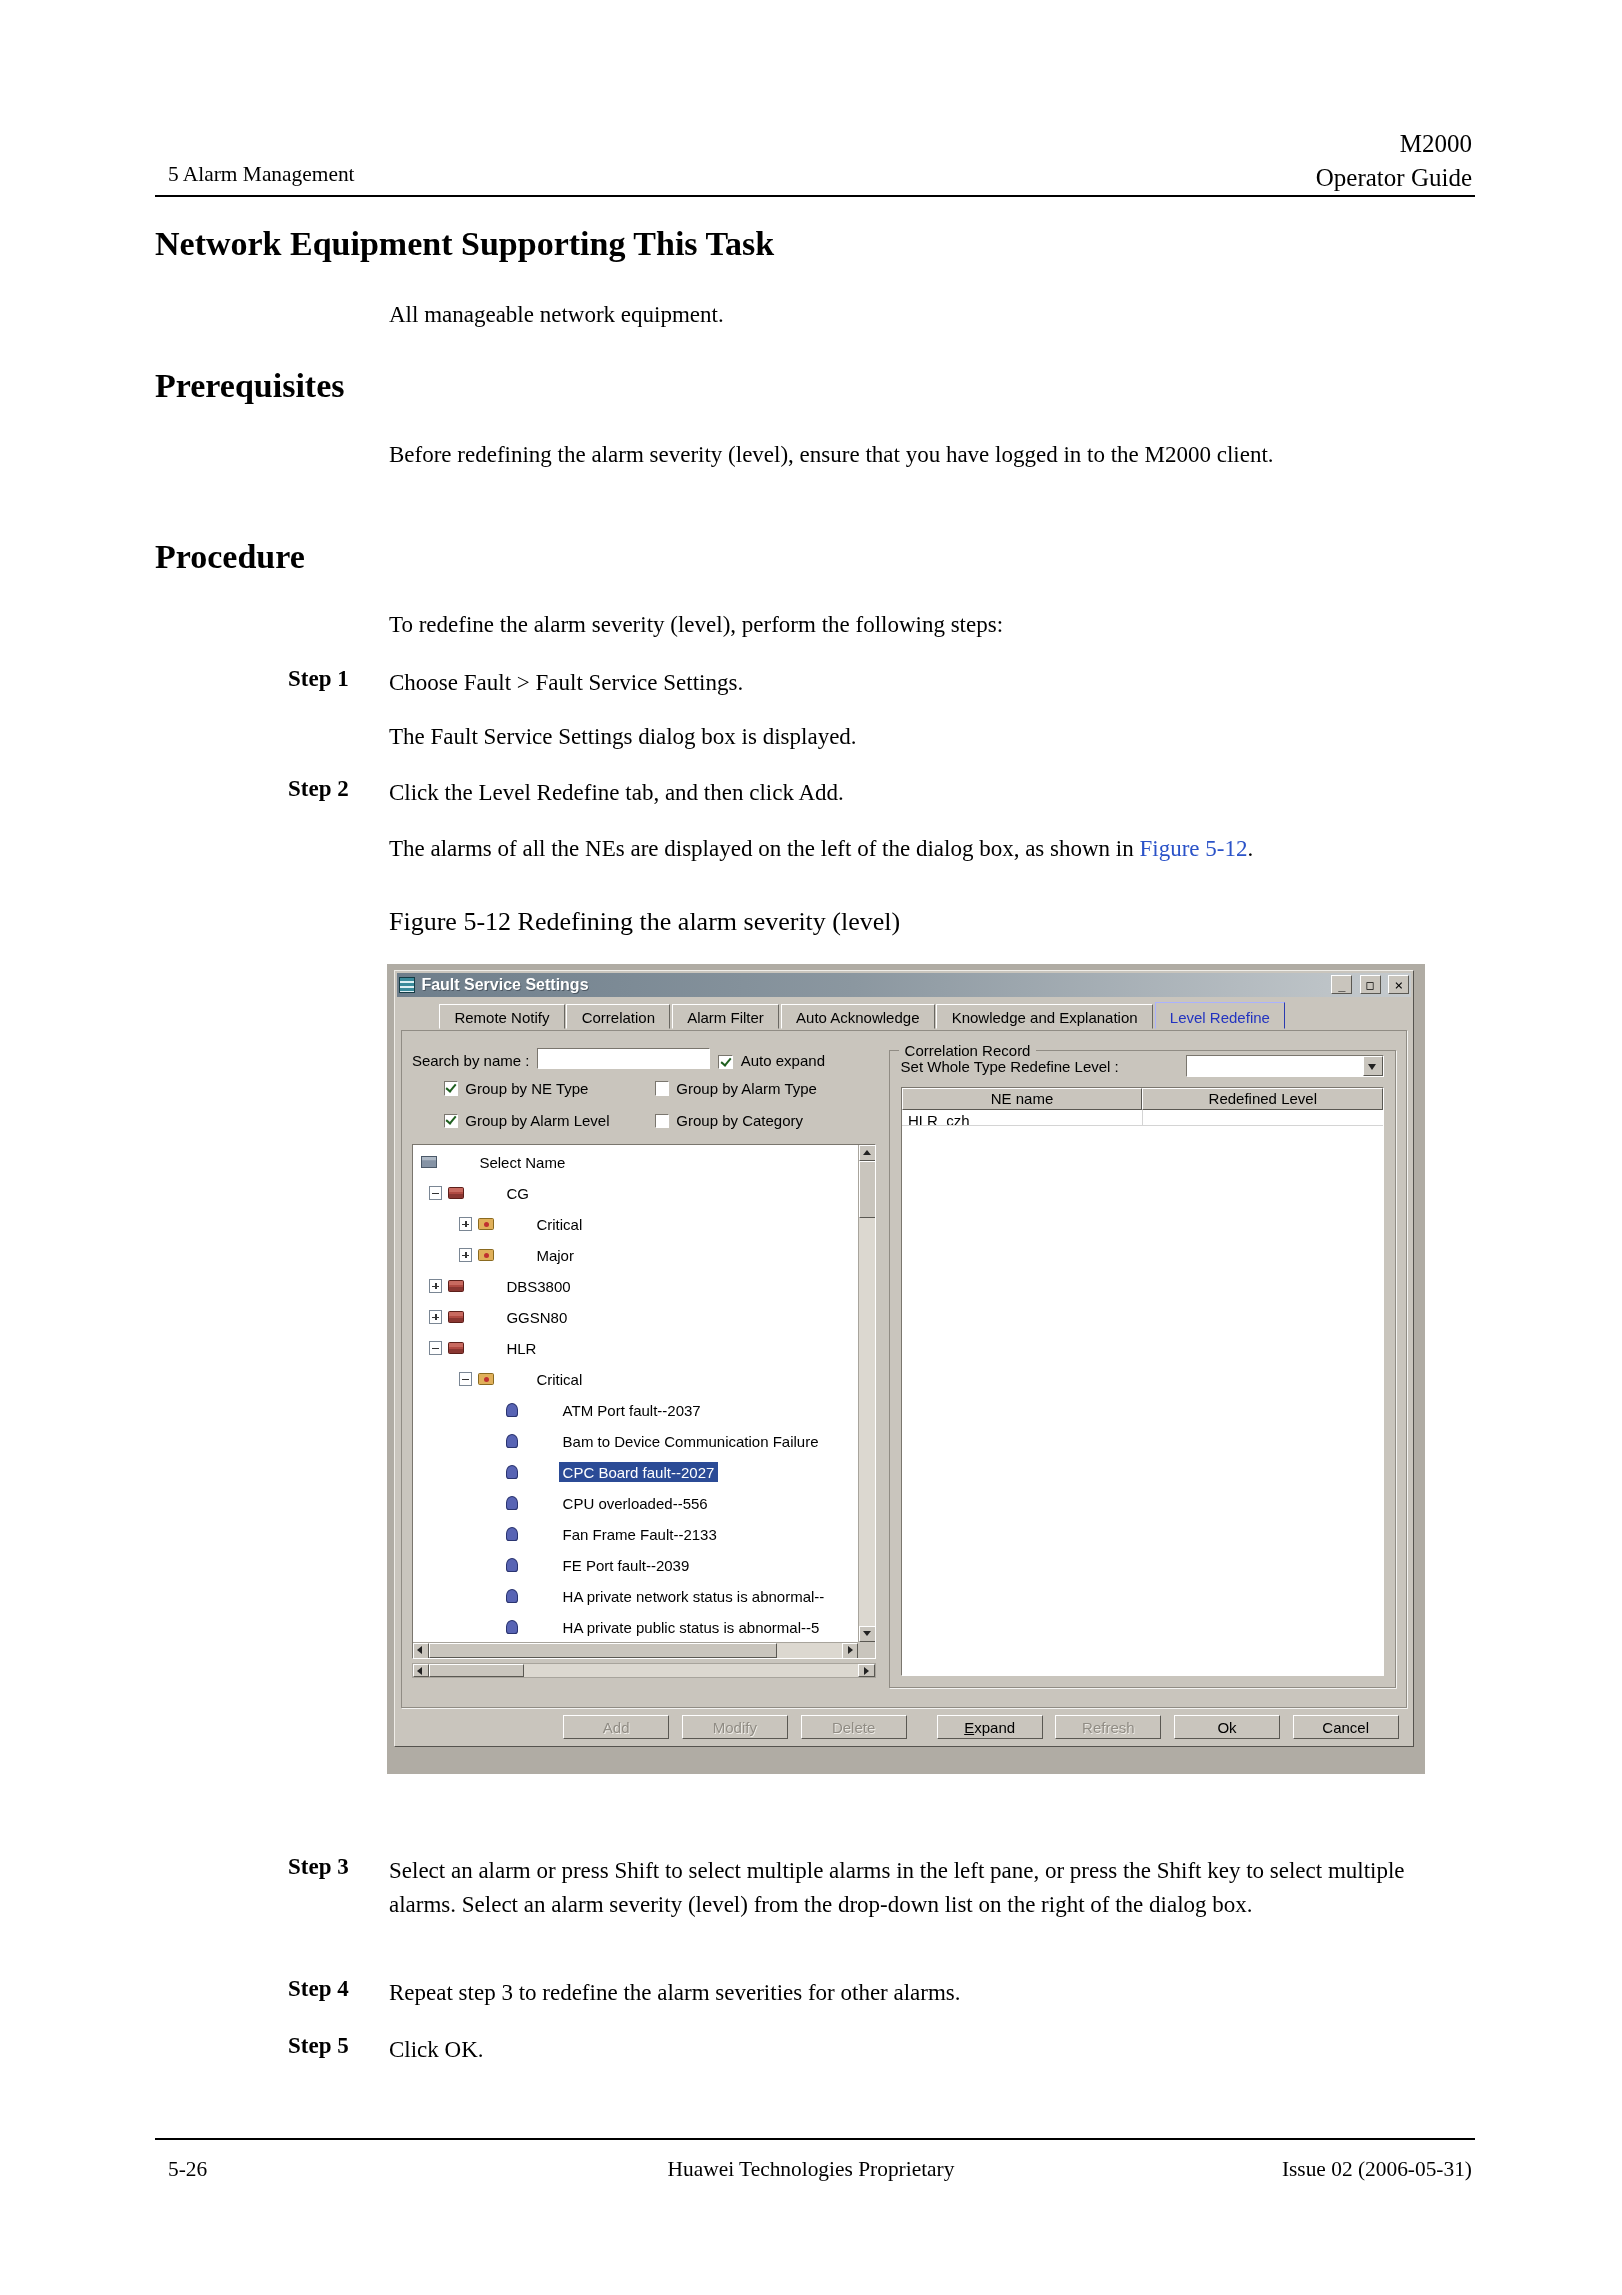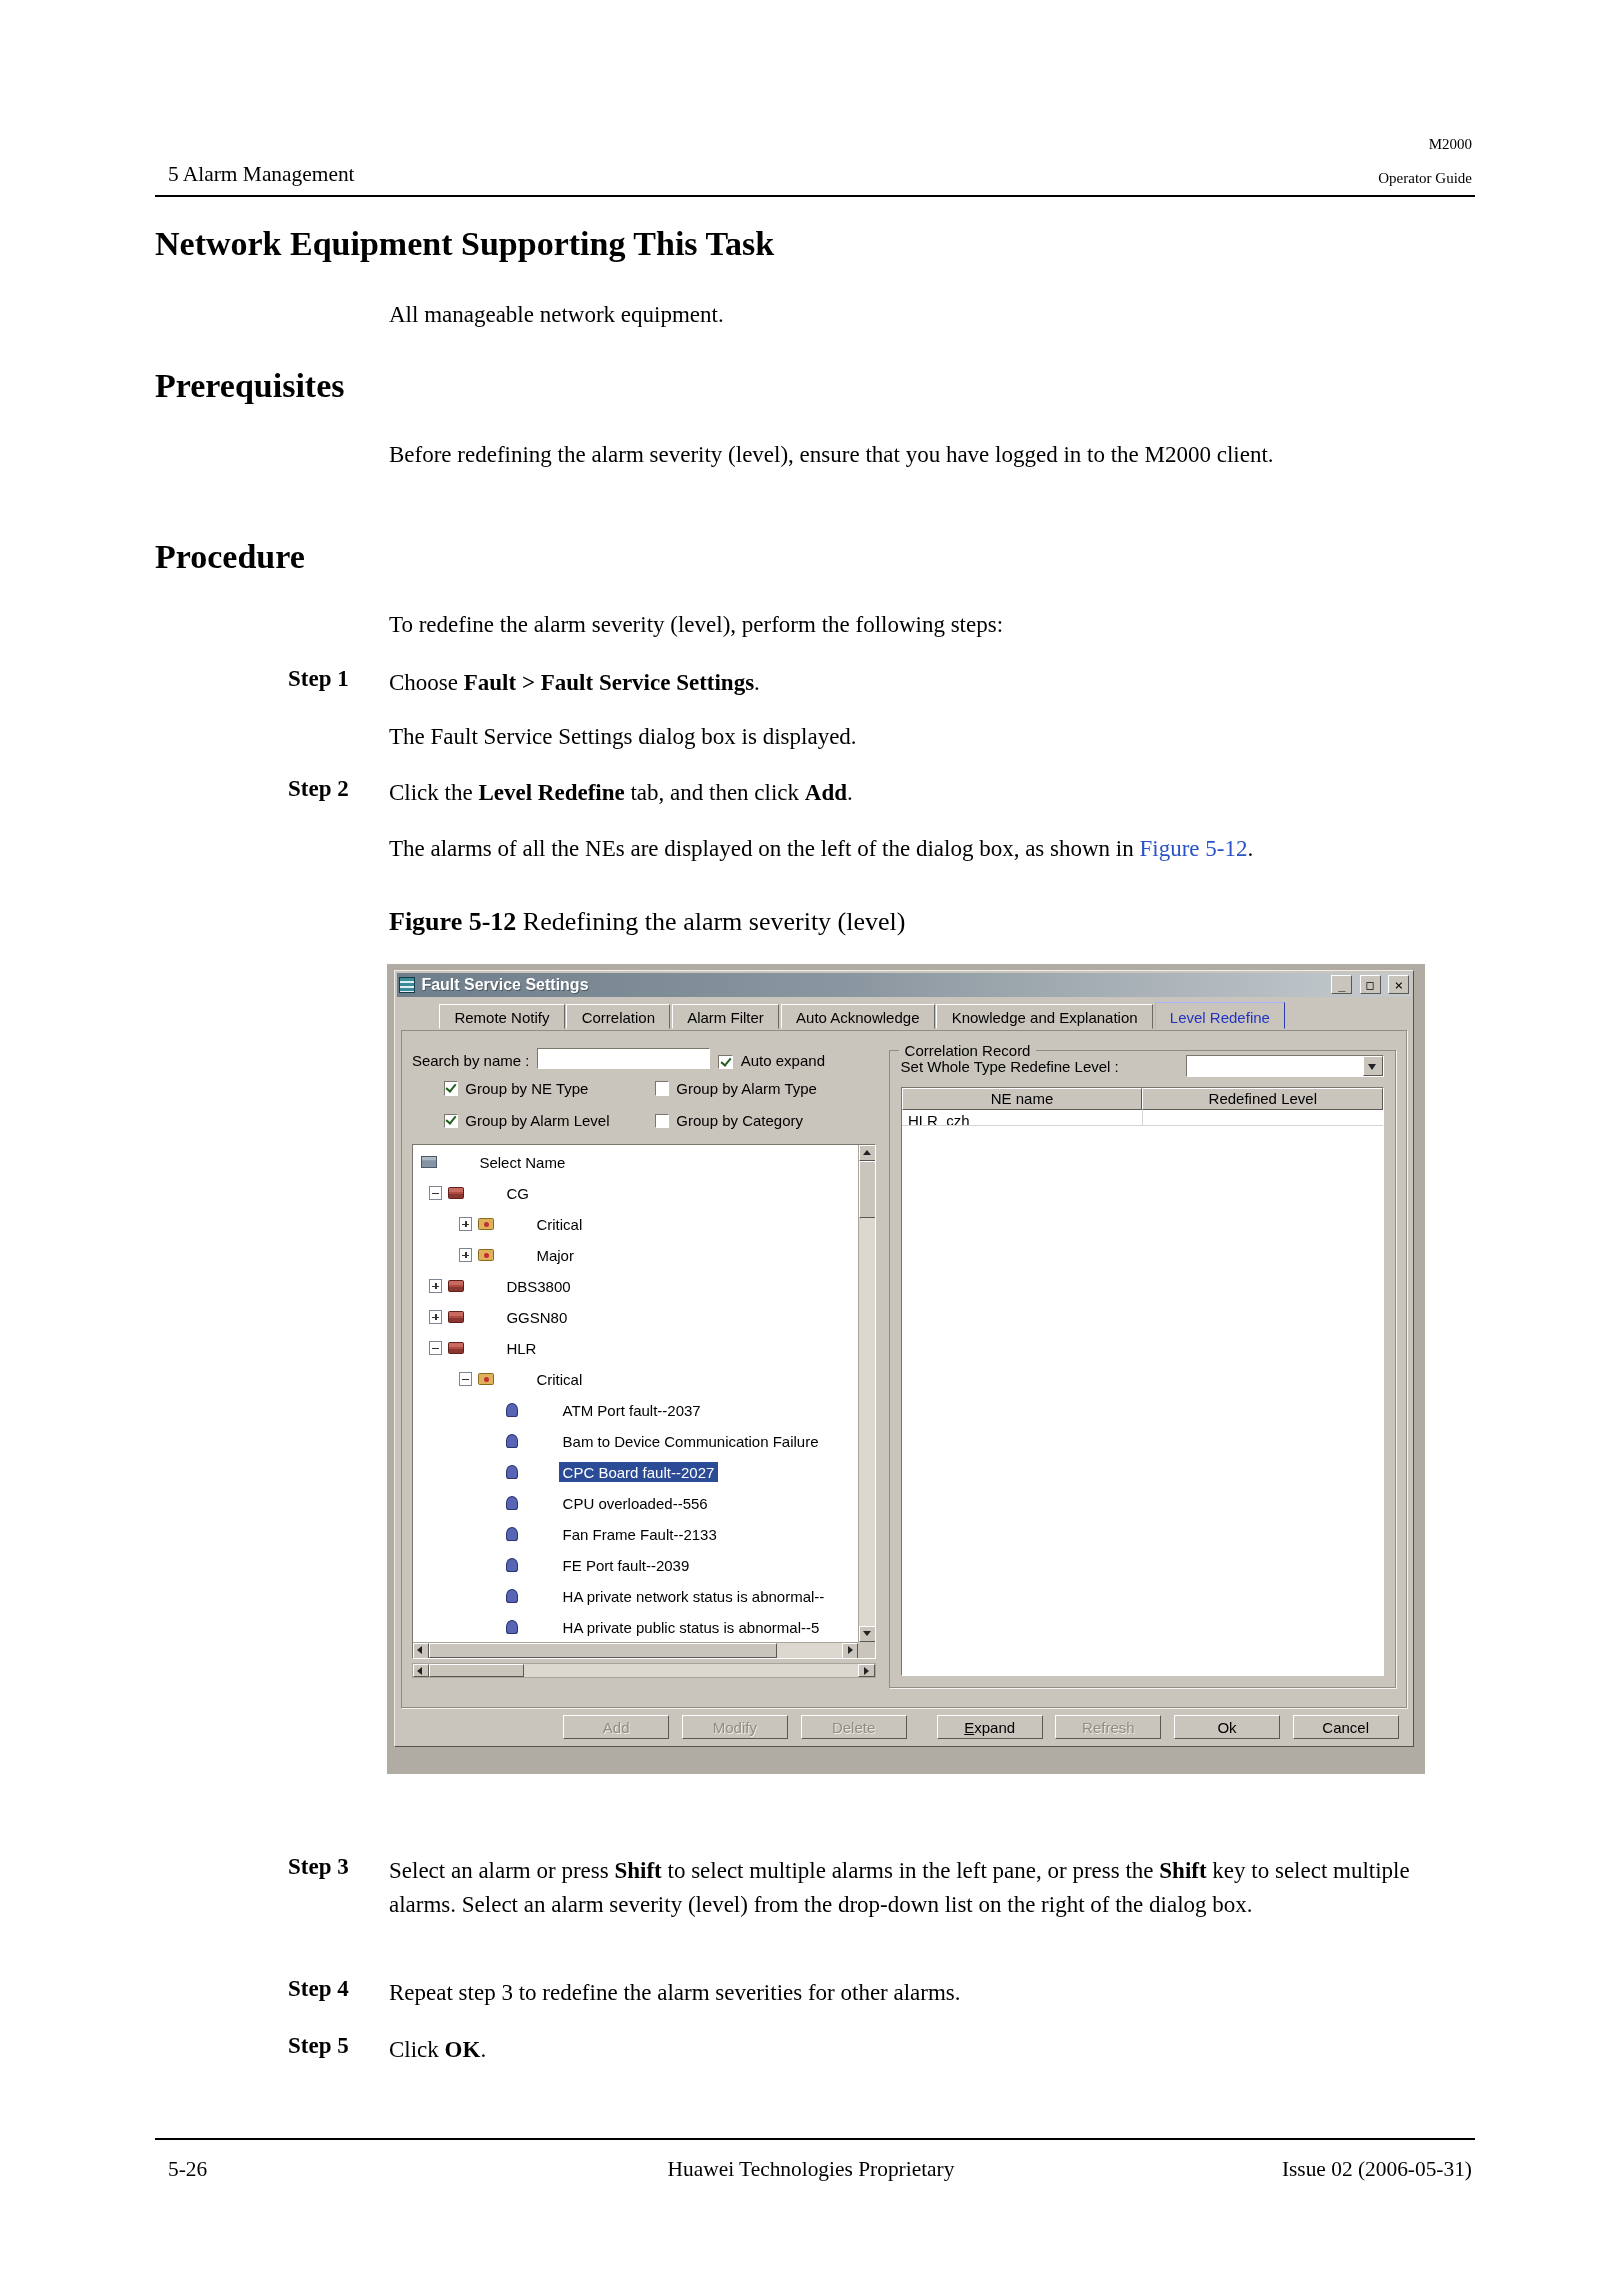--- a/index.html
+++ b/index.html
@@ -2,21 +2,21 @@
 <html style="font-size:12.7px"><head>
 <meta charset="utf-8">
 <style>
   * { margin:0; padding:0; box-sizing:border-box; }
   body { background:#fff; }
   .page { position:relative; width:1622px; height:2295px; background:#ffffff;
           font-family:"Liberation Serif", serif; color:#000; overflow:hidden; }
 
   
   .hdr-left  { position:absolute; left:168px; top:162px; font-size:21.4px; }
-  .hdr-right { position:absolute; right:150px; top:127px; text-align:right; font-size:15px; line-height:34px; }
+  .hdr-right { position:absolute; right:150px; top:127px; text-align:right; font-size:25px; line-height:34px; }
   .rule      { position:absolute; left:155px; width:1320px; background:#000; }
   #rule-top    { top:195px; height:2.4px; }
   #rule-bottom { top:2138px; height:1.6px; }
 
   .h1 { position:absolute; left:155px; font-size:34px; font-weight:bold; }
   #h1-net  { top:225px; }
   #h1-pre  { top:367px; }
   #h1-proc { top:538px; }
 
   .body { position:absolute; left:389px; font-size:23px; line-height:34px; width:1087px; }
@@ -26,21 +26,21 @@
 
   .step-label { position:absolute; left:288px; font-size:23px; font-weight:bold; white-space:nowrap; }
   .step-text  { position:absolute; left:389px; font-size:23px; line-height:34px; width:1087px; }
   #s1-label,#s1-text { top:666px; }
   #s1-result { top:720px; }
   #s2-label,#s2-text { top:776px; }
   #s2-result { top:832px; }
   #s3-label,#s3-text { top:1854px; }
   #s4-label,#s4-text { top:1976px; }
   #s5-label,#s5-text { top:2033px; }
-  .bold { font-weight:bold; }
+  .bold { font-weight:normal; }
   .link { color:#2a52c8; }
 
   #fig-caption { position:absolute; left:389px; top:907px; font-size:26px; }
 
   .footer-item { position:absolute; top:2157px; font-size:21.4px; }
   #f-left   { left:168px; }
   #f-center { left:0; width:1622px; text-align:center; }
   #f-right  { right:150px; }
 
   

